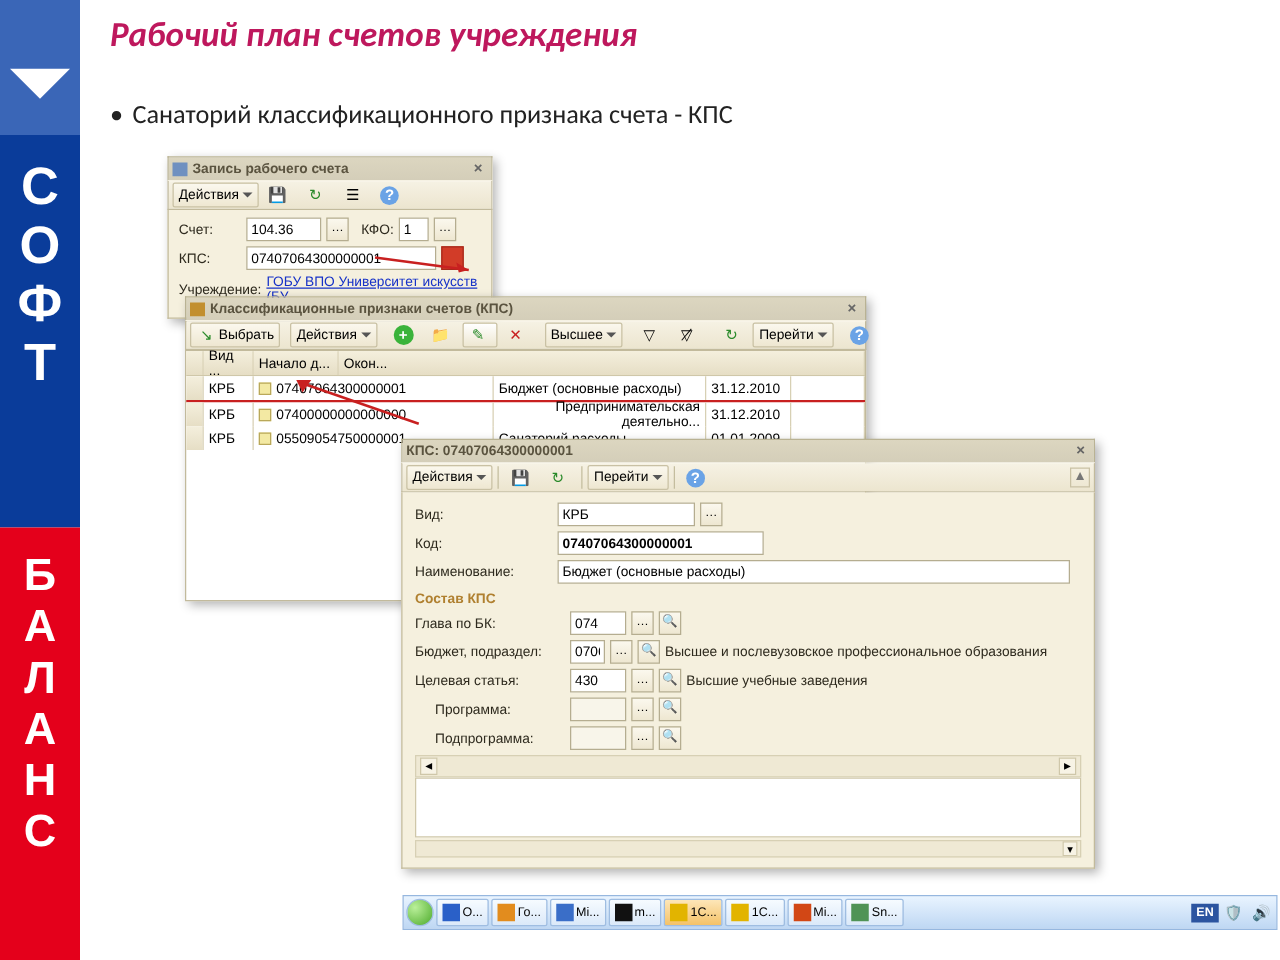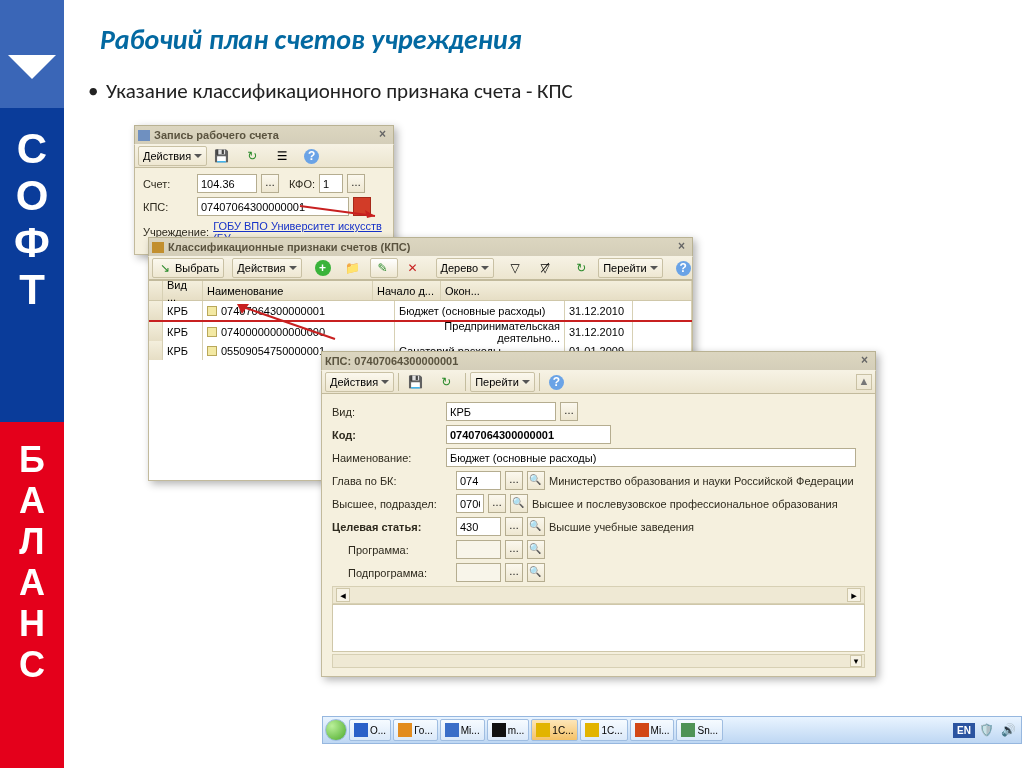--- a/index.html
+++ b/index.html
@@ -8,21 +8,21 @@
   
   .strip { position: absolute; left: 0; top: 0; width: 64px; height: 768px; }
   .strip .blue-top { width: 64px; height: 108px; background: #3a66b7; }
   .strip .chev { position: absolute; left: 8px; top: 55px; width: 48px; height: 32px; }
   .strip .chev:before { content: ''; position: absolute; left: 0; top: 0; border-left: 24px solid transparent; border-right: 24px solid transparent; border-top: 24px solid #fff; }
   .strip .blue-mid { width: 64px; height: 314px; background: #0a3c9a; color: #fff; text-align: center; line-height: 1; padding-top: 20px; font-family: Arial, sans-serif; }
   .strip .red-bot { width: 64px; height: 346px; background: #e4001b; color: #fff; text-align: center; line-height: 1; padding-top: 20px; font-family: Arial, sans-serif; }
   .vlet { display:block; font-size:42px; font-weight:bold; margin-bottom:5px; }
   .vlet.sm { font-size:36px; }
 
-  h1.slide-title { position:absolute; left:88px; top:10px; font-size:28px; color:#0369a1; font-weight:bold; font-style:italic; font-family: Calibri, Arial, sans-serif; margin:12px;text-align:center; }
+  h1.slide-title { position:absolute; left:88px; top:10px; font-size:28px; color:#be185d; font-weight:bold; font-style:italic; font-family: Calibri, Arial, sans-serif; margin:0;text-align:center; }
   .bullet { position:absolute; left:106px; top:78px; font-size:21px; color:#222; font-family: Calibri, Arial, sans-serif; }
   .bullet:before { content:'•'; position:absolute; left:-18px; top:0; }
 
   
   .win { position:absolute; box-shadow: 3px 3px 8px rgba(0,0,0,0.3); }
   .titlebar { background: linear-gradient(#dcd6c0, #d4ceb9); height: 19px; border: 1px solid #b9b293; border-bottom: none; display: flex; align-items: center; padding: 0 3px; font-weight: bold; color: #5a533f; }
   .titlebar .ticon { width: 12px; height: 11px; background: #6f90c0; margin-right: 4px; display:inline-block; }
   .titlebar .x { margin-left: auto; width: 15px; height: 14px; color:#666; font-family: Arial; font-size:12px; line-height:12px; text-align:center; cursor:default; }
   .toolbar { background: linear-gradient(#f6f2e4, #ece5cf); height: 24px; border: 1px solid #c2ba9c; border-top: 1px solid #f6f2e4; display: flex; align-items: center; padding: 1px 3px; gap: 2px; }
   .tb-btn { height: 20px; border: 1px solid transparent; border-radius: 2px; padding: 0 4px; display: inline-flex; align-items: center; font-size: 11px; cursor:default; }
@@ -70,21 +70,21 @@
     <span class="vlet sm">Б</span>
       <span class="vlet sm">А</span>
       <span class="vlet sm">Л</span>
       <span class="vlet sm">А</span>
       <span class="vlet sm">Н</span>
       <span class="vlet sm">С</span>
   </div>
 </div>
 
 <h1 class="slide-title">Рабочий план счетов учреждения</h1>
-<div class="bullet">Указание классификационного признака счета - КПС</div>
+<div class="bullet">Санаторий классификационного признака счета - КПС</div>
 
 <div class="win" style="left:134px; top:125px; width:260px;">
   <div class="titlebar">
     <span class="ticon"></span>
     <span>Запись рабочего счета</span>
     <span class="x">×</span>
   </div>
   <div class="toolbar">
     <span class="tb-btn hasbrd">
         <span>Действия</span>
@@ -148,21 +148,21 @@
         <span class="tico yel">📁</span>
       </span>
     <span class="tb-btn" style="border:1px solid #c9c1a4; background:linear-gradient(#fff,#eee7d1);">
         <span class="tico green">✎</span>
       </span>
     <span class="tb-btn">
         <span class="tico red">✕</span>
       </span>
     <span class="tb-sep"></span>
     <span class="tb-btn hasbrd">
-        <span>Дерево</span>
+        <span>Высшее</span>
         <span class="drop"></span>
       </span>
     <span class="tb-sep"></span>
     <span class="tb-btn">
         <span class="tico">▽</span>
       </span>
     <span class="tb-btn">
         <span class="tico">▽̸</span>
       </span>
     <span class="tb-sep"></span>
@@ -175,21 +175,20 @@
       </span>
     <span class="tb-sep"></span>
     <span class="tb-btn">
         <span class="tico help">?</span>
       </span>
   </div>
   <div class="grid">
     <div class="ghdr">
       <div class="gcell gh" style="width:14px;"></div>
       <div class="gcell gh" style="width:40px;">Вид ...</div>
-      <div class="gcell gh" style="width:170px;">Наименование</div>
       <div class="gcell gh" style="width:68px;">Начало д...</div>
       <div class="gcell gh" style="flex:1;">Окон...</div>
     </div>
     <div class="grow">
       <div class="gcell" style="width:14px; background:linear-gradient(#f4efdd,#e6dec5);"></div>
       <div class="gcell" style="width:40px;">КРБ</div>
       <div class="gcell" style="width:192px;">
           <span class="fold"></span>
           <span>07407064300000001</span>
         </div>
@@ -261,43 +260,43 @@
       </span>
     <span style="margin-left:auto;width:16px;height:16px;border:1px solid #c9c1a4;color:#777;text-align:center;">▲</span>
   </div>
   <div class="body-area" style="padding:8px 10px;">
     <div class="field-row">
       <span class="lbl" style="width:110px;">Вид:</span>
       <input class="inp" style="width: 110px;" value="КРБ">
       <span class="picker">…</span>
     </div>
     <div class="field-row">
-      <span class="lbl" style="width:110px; font-weight:bold;">Код:</span>
+      <span class="lbl" style="width:110px; font-weight:normal;">Код:</span>
       <input class="inp" style="width: 165px; font-weight: bold;" value="07407064300000001">
     </div>
     <div class="field-row">
       <span class="lbl" style="width:110px;">Наименование:</span>
       <input class="inp" style="width: 410px;" value="Бюджет (основные расходы)">
     </div>
+    <div style="color:#b08030; font-weight:bold; margin:6px 0 4px;">Состав КПС</div>
     <div class="field-row">
       <span class="lbl" style="width:120px;">Глава по БК:</span>
       <input class="inp" style="width: 45px;" value="074">
       <span class="picker">…</span>
       <span class="picker">🔍</span>
-      <span class="lbl">Министерство образования и науки Российской Федерации</span>
-    </div>
-    <div class="field-row">
-      <span class="lbl" style="width:120px;">Высшее, подраздел:</span>
+    </div>
+    <div class="field-row">
+      <span class="lbl" style="width:120px;">Бюджет, подраздел:</span>
       <input class="inp" style="width: 28px;" value="0706">
       <span class="picker">…</span>
       <span class="picker">🔍</span>
       <span class="lbl">Высшее и послевузовское профессиональное образования</span>
     </div>
     <div class="field-row">
-      <span class="lbl" style="width:120px;font-weight:bold;">Целевая статья:</span>
+      <span class="lbl" style="width:120px;">Целевая статья:</span>
       <input class="inp" style="width: 45px;" value="430">
       <span class="picker">…</span>
       <span class="picker">🔍</span>
       <span class="lbl">Высшие учебные заведения</span>
     </div>
     <div class="field-row">
       <span class="lbl" style="width:120px; padding-left:16px;">Программа:</span>
       <input class="inp ro" style="width: 45px;">
       <span class="picker">…</span>
       <span class="picker">🔍</span>

